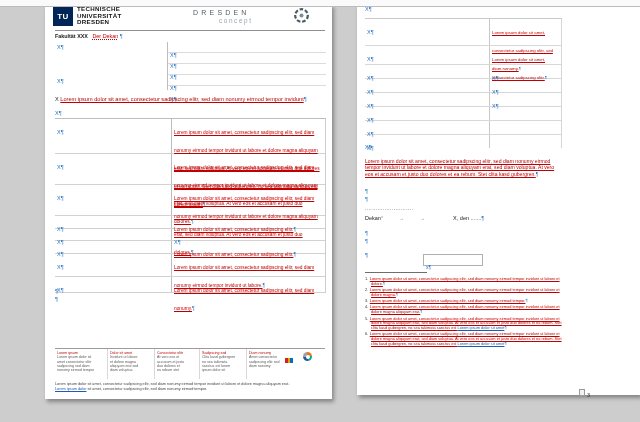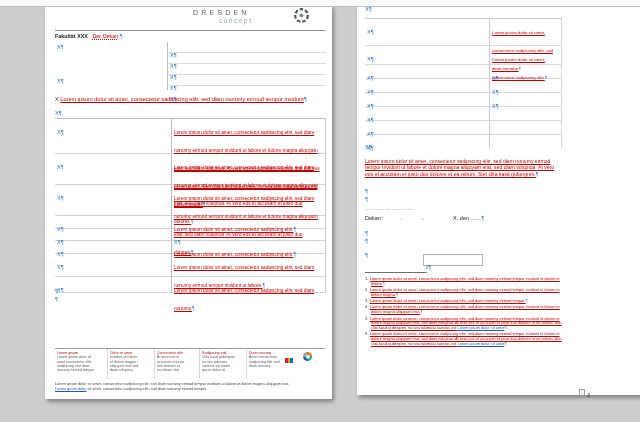--- a/index.html
+++ b/index.html
@@ -76,20 +76,30 @@
   .pgnum{font-size:5.5px;color:#333;}
   .smallcell{border:1px solid #b0b0b0;width:56px;height:10px;padding:0 0 0 2px;}
 </style>
 </head>
 <body>
 
 <div class="topstrip"></div>
 
 <div class="page" id="page-left">
 
+  <div class="abs" style="left:8px;top:2px;display:flex;gap:4px;">
+    <div class="tu-box">
+      <span>TU</span>
+    </div>
+    <div class="tu-lines">
+      <div>TECHNISCHE</div>
+      <div>UNIVERSITÄT</div>
+      <div>DRESDEN</div>
+    </div>
+  </div>
 
   <div class="abs" style="left:148px;top:5px;width:96px;">
     <div class="dc-name">DRESDEN</div>
     <div class="dc-sub">concept</div>
   </div>
   <div class="abs" style="left:248px;top:3px;">
     <svg width="17" height="17" viewBox="0 0 17 17">
       <circle cx="8.5" cy="8.5" r="6.3" fill="none" stroke="#4a5a63" stroke-width="2.2" stroke-dasharray="3.6 1.8"></circle>
       <circle cx="8.5" cy="8.5" r="2" fill="#7d8b93"></circle>
     </svg>

